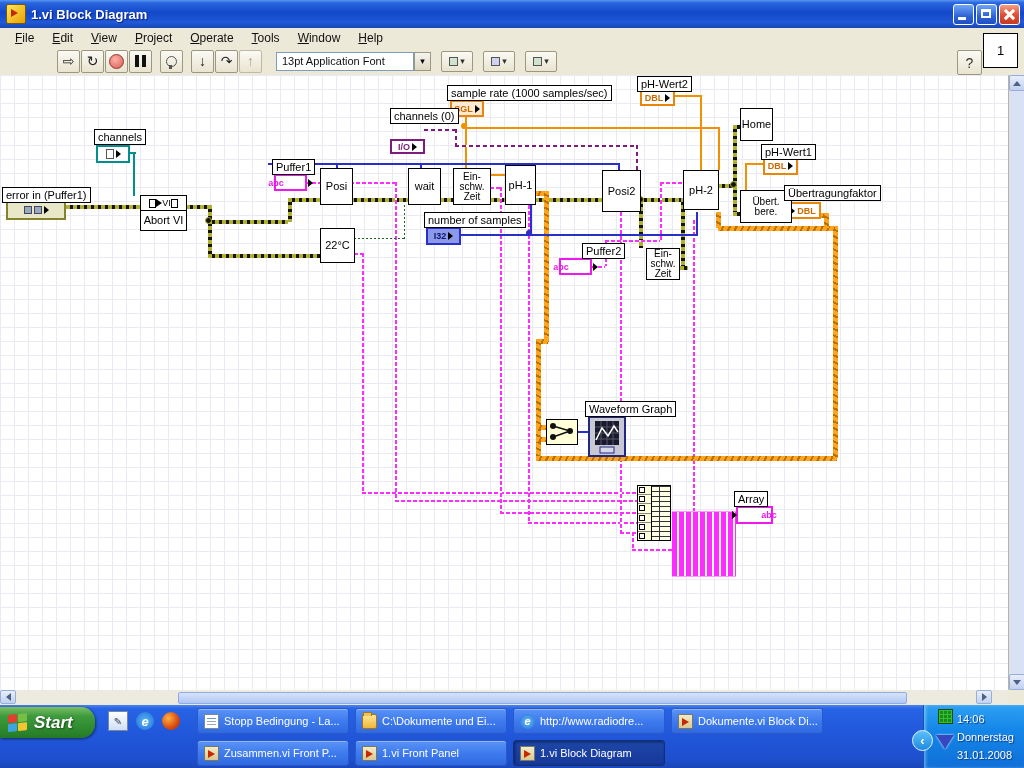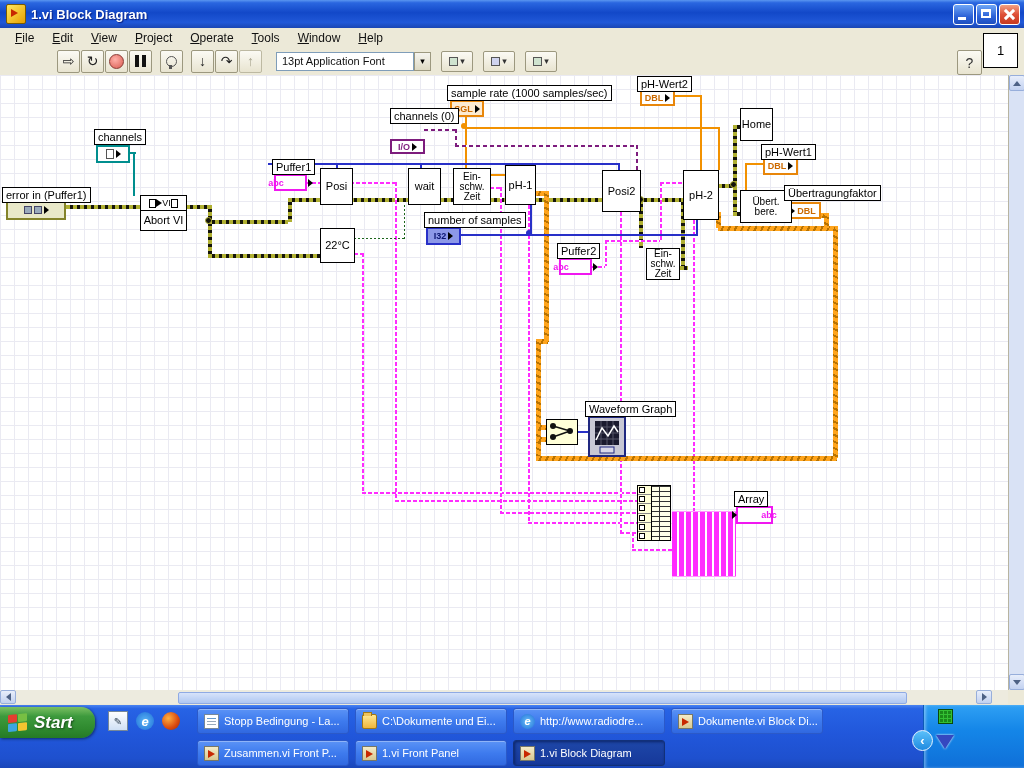--- a/index.html
+++ b/index.html
@@ -247,21 +247,21 @@
     </div>
 
   <div id="diagram">
 
     <div class="dlabel" style="left:94px;top:54px">channels</div>
     <div class="dlabel" style="left:2px;top:112px">error in (Puffer1)</div>
     <div class="dlabel" style="left:272px;top:84px">Puffer1</div>
     <div class="dlabel" style="left:390px;top:33px">channels (0)</div>
     <div class="dlabel" style="left:447px;top:10px">sample rate (1000 samples/sec)</div>
     <div class="dlabel" style="left:424px;top:137px">number of samples</div>
-    <div class="dlabel" style="left:557px;top:168px">Puffer2</div>
+    <div class="dlabel" style="left:582px;top:168px">Puffer2</div>
     <div class="dlabel" style="left:637px;top:1px">pH-Wert2</div>
     <div class="dlabel" style="left:761px;top:69px">pH-Wert1</div>
     <div class="dlabel" style="left:784px;top:110px">Übertragungfaktor</div>
     <div class="dlabel" style="left:585px;top:326px">Waveform Graph</div>
     <div class="dlabel" style="left:734px;top:416px">Array</div>
 
     <div class="term t-ref" style="left:96px;top:70px;width:34px;height:18px">
         <span class="refglyph"></span>
         <span class="tri"></span>
       </div>
@@ -321,21 +321,21 @@
     <div class="node" style="left:320px;top:93px;width:33px;height:37px">Posi</div>
     <div class="node" style="left:320px;top:153px;width:35px;height:35px">22°C</div>
     <div class="node" style="left:408px;top:93px;width:33px;height:37px">wait</div>
     <div class="node small" style="left:453px;top:93px;width:38px;height:37px;flex-direction:column">
       <span>Ein-</span>
         <span>schw.</span>
         <span>Zeit</span>
     </div>
     <div class="node" style="left:505px;top:90px;width:31px;height:40px">pH-1</div>
     <div class="node" style="left:602px;top:95px;width:39px;height:42px">Posi2</div>
-    <div class="node" style="left:683px;top:95px;width:36px;height:50px">pH-2</div>
+    <div class="node" style="left:683px;top:95px;width:36px;height:40px">pH-2</div>
     <div class="node small" style="left:646px;top:173px;width:34px;height:32px;flex-direction:column">
       <span>Ein-</span>
         <span>schw.</span>
         <span>Zeit</span>
     </div>
     <div class="node" style="left:740px;top:33px;width:33px;height:33px">Home</div>
     <div class="node small" style="left:740px;top:115px;width:52px;height:33px;flex-direction:column">
       <span>Übert.</span>
         <span>bere.</span>
     </div>
@@ -541,16 +541,21 @@
           <span class="tb-ic ic-labview"></span>
           <span>1.vi Block Diagram</span>
         </div>
       </div>
     <div id="tray">
       <div id="tray-chevron">
           <span>‹</span>
         </div>
       <div id="tray-icon-grid"></div>
       <div id="tray-icon-tri"></div>
+      <div id="tray-clock">
+        <div>14:06</div>
+        <div>Donnerstag</div>
+        <div>31.01.2008</div>
+      </div>
     </div>
   </div>
 
 </div>
 
 </body></html>

